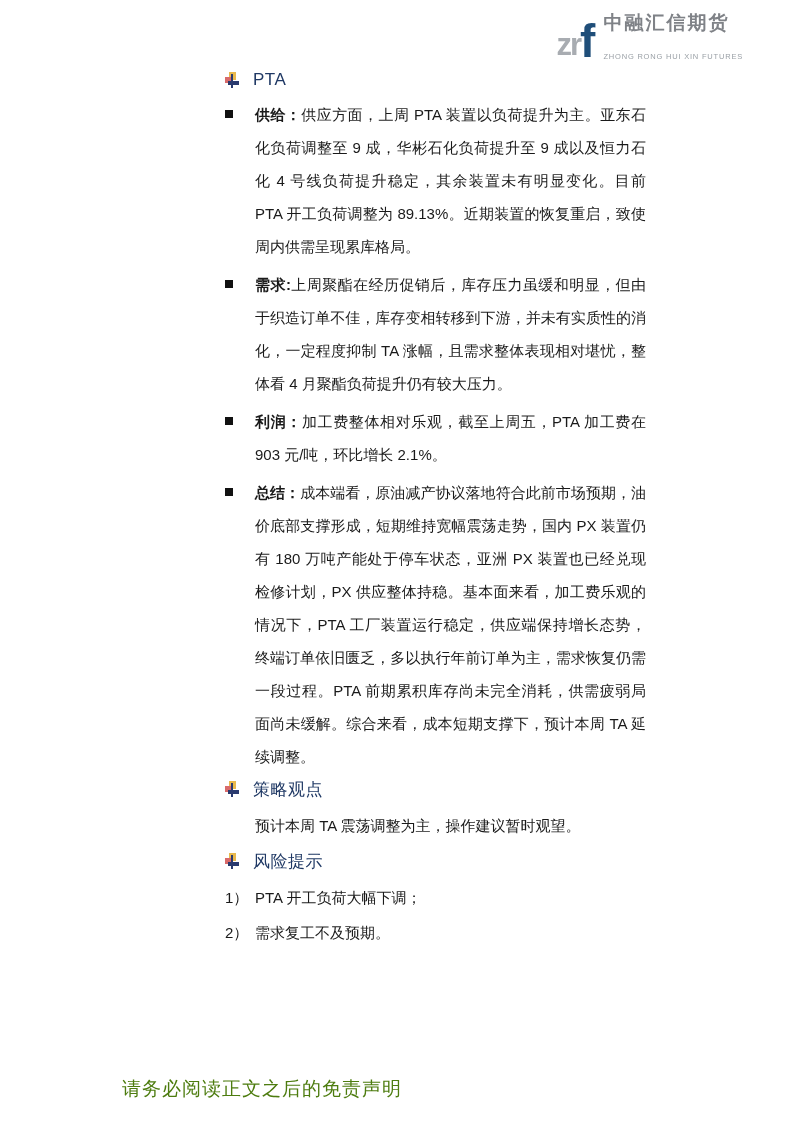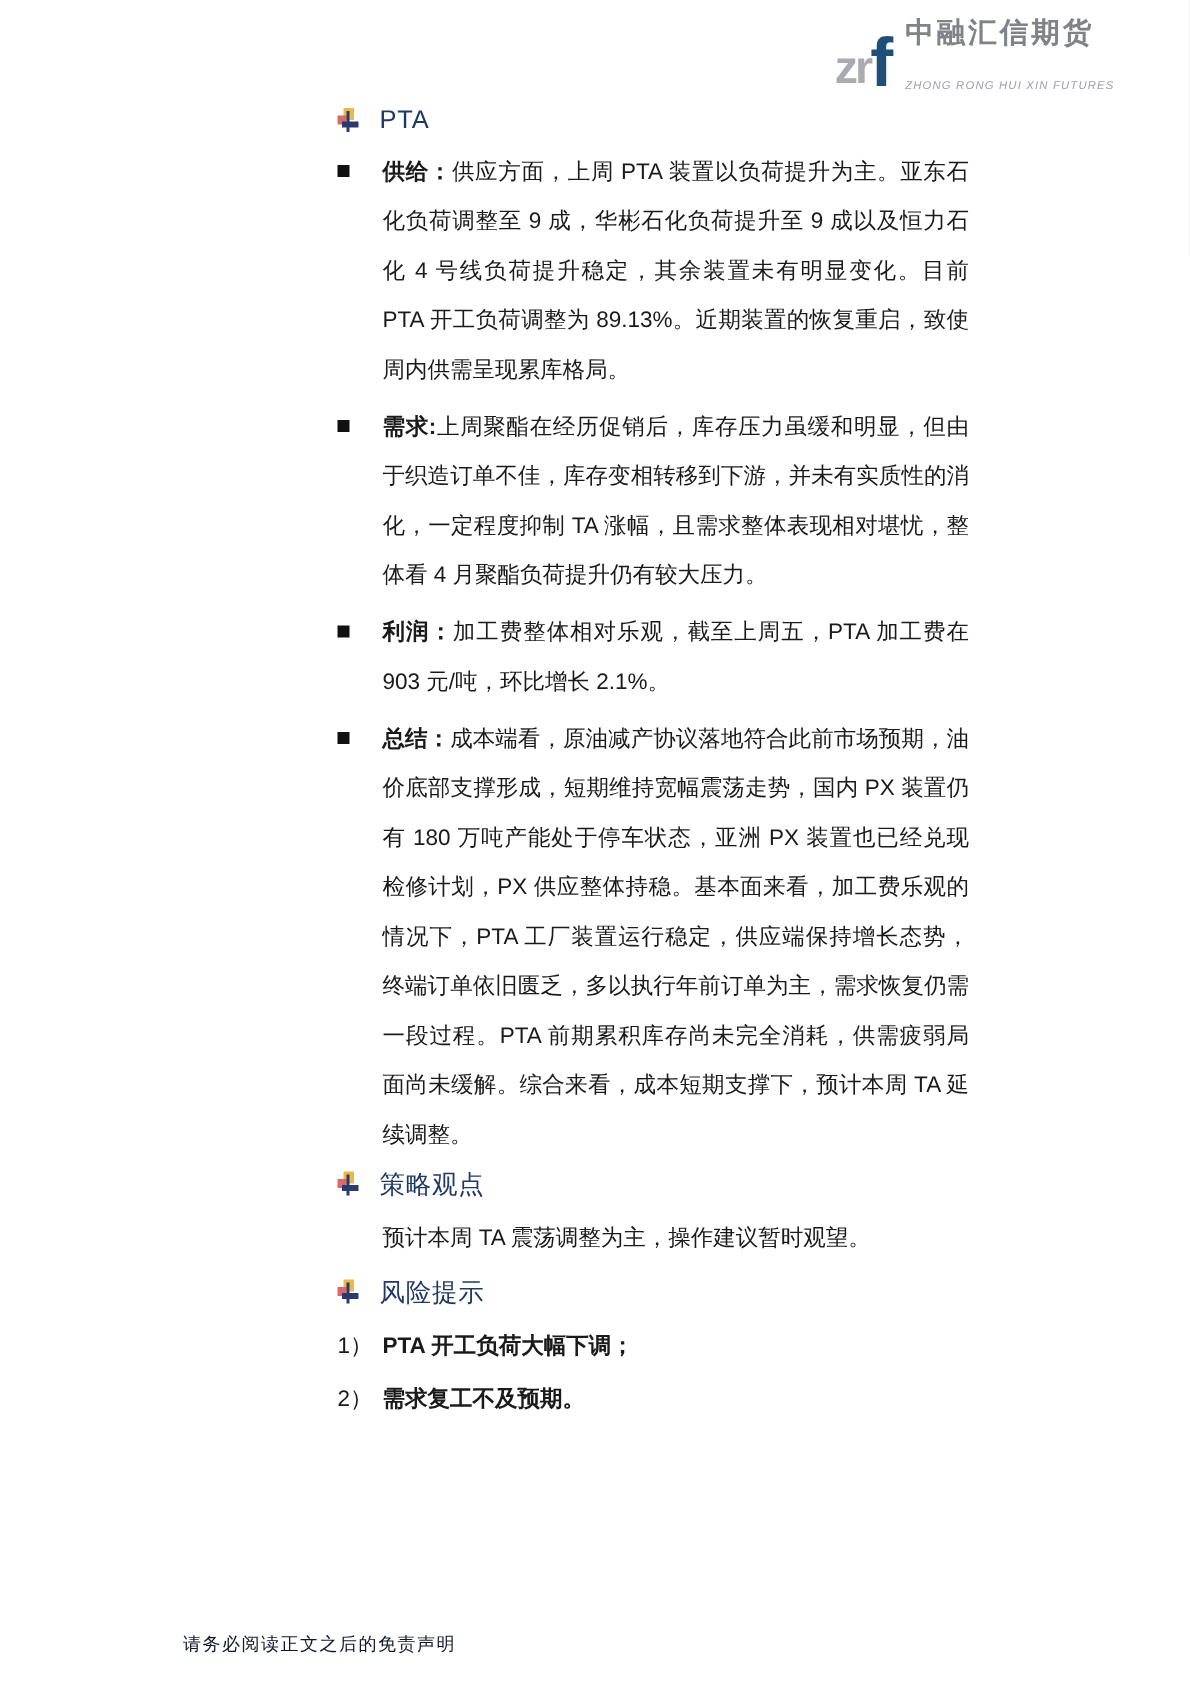--- a/index.html
+++ b/index.html
@@ -14,21 +14,21 @@
     overflow:hidden;
   }
 
   
   .logo { position:absolute; top:12px; right:50px; display:flex; align-items:center; gap:10px; }
   .zrf { font-weight:bold; letter-spacing:-2px; line-height:1; display:flex; align-items:flex-end; }
   .zrf .zr { font-size:31px; color:#a8acb1; }
   .zrf .f  { font-size:46px; color:#1f4e79; position:relative; top:4px; }
   .logo-names { display:flex; flex-direction:column; justify-content:center; }
   .logo-cn { font-size:19px; font-weight:bold; color:#7f8287; letter-spacing:2px; line-height:22px; }
-  .logo-en { font-size:7.5px; color:#9aa0a6; letter-spacing:0.8px; margin-top:18px; white-space:nowrap;font-style:italic; }
+  .logo-en { font-size:7.5px; color:#9aa0a6; letter-spacing:0.8px; margin-top:18px; white-space:nowrap; }
 
   
   .content { position:absolute; left:225px; top:70px; width:437px; }
 
   .sec-heading { display:flex; align-items:center; gap:13px; margin:0 0 8px 0; }
   .sec-heading .title { font-size:17px; font-weight:normal; color:#1f3864; letter-spacing:0.5px; }
 
   
   .mark { position:relative; width:15px; height:17px; flex:none; display:inline-block; }
   .mark i { position:absolute; display:block; }
@@ -41,26 +41,26 @@
   li.bullet { display:flex; margin-bottom:5px; }
   .b-marker { width:30px; flex:none; padding-top:12px; }
   .b-marker span { display:block; width:8px; height:8px; background:#111; }
   .b-text { flex:1; font-size:15px; line-height:33px; text-align:justify; }
   .b-text b { font-weight:bold; }
 
   .para-indent { margin:2px 0 8px 30px; font-size:15px; line-height:33px; }
 
   .risk-item { display:flex; font-size:15px; line-height:33px; margin-bottom:2px; }
   .risk-num { width:30px; flex:none; }
-  .risk-text { flex:1;font-weight:bold; }
+  .risk-text { flex:1; }
 
   .heading-gap { }
 
   
-  .footer { position:absolute; left:122px; top:1076px; font-size:12px; color:#0f172a; letter-spacing:1px;margin-top:12px; }
+  .footer { position:absolute; left:122px; top:1076px; font-size:19px; color:#4d7c0f; letter-spacing:1px; }
 </style>
 </head>
 <body>
 
 <div class="page">
 
   <div class="logo">
     <div class="zrf">
       <span class="zr">zr</span>
       <span class="f">f</span>

